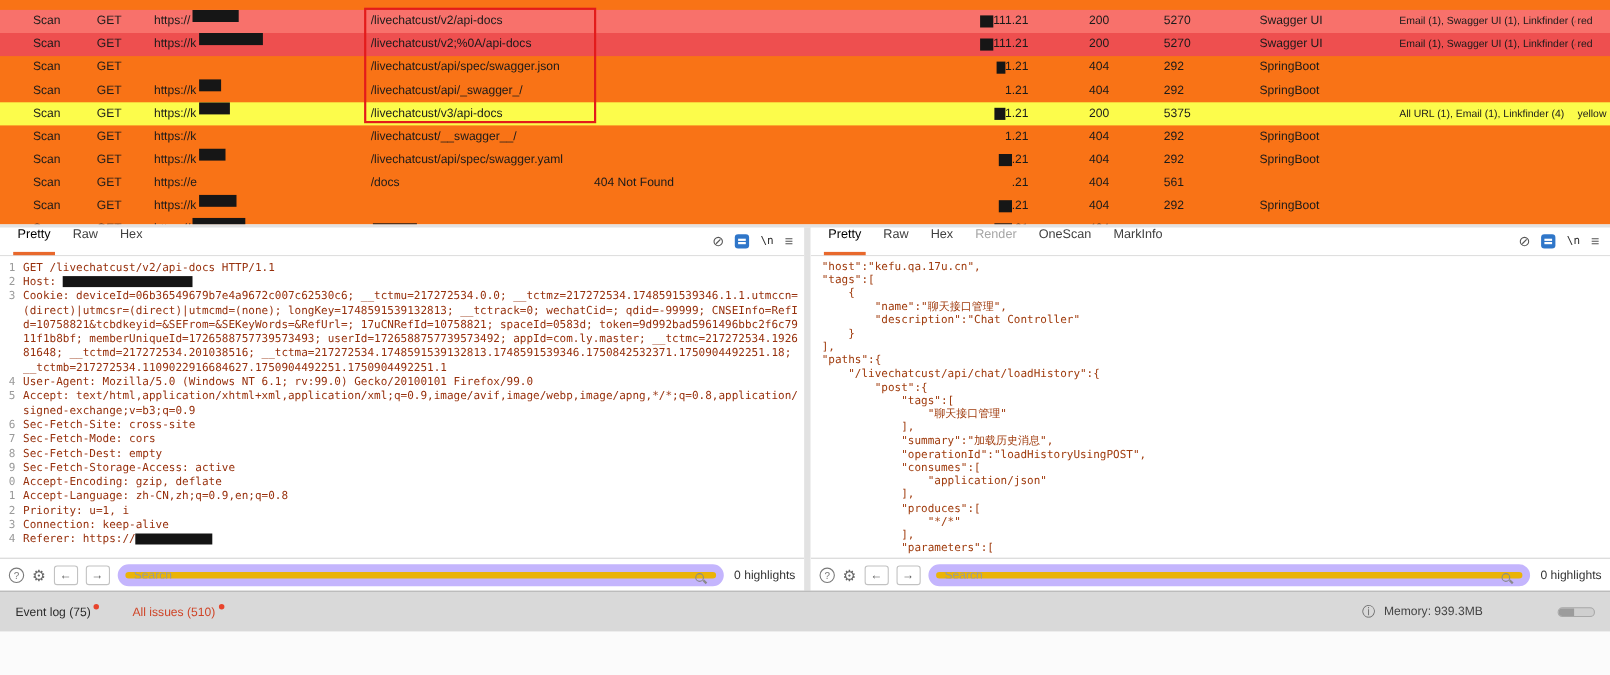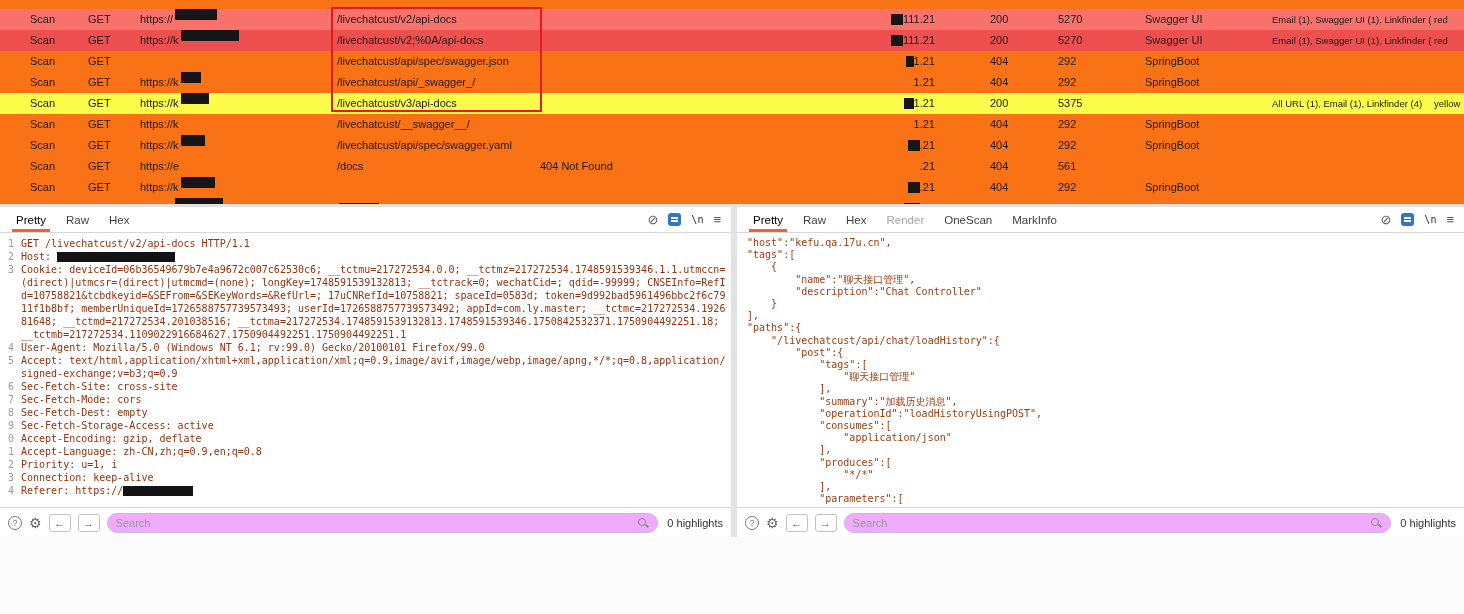--- a/index.html
+++ b/index.html
@@ -33,21 +33,21 @@
 
   .hsplit{position:absolute;left:0;top:204px;width:1464px;height:3px;background:#e2e2e2}
   .vsplit{position:absolute;left:731px;top:207px;width:6px;height:330px;background:#e2e2e2}
 
   
   .panel{position:absolute;top:207px;height:330px;background:#fff;display:flex;flex-direction:column;overflow:hidden}
   .panel.left{left:0;width:731px}
   .panel.right{left:737px;width:727px}
   .tabbar{flex:none;height:26px;border-bottom:1px solid #d8d8d8;display:flex;align-items:center;padding:0 6px;background:#fff}
   .tabs{display:flex;height:100%}
-  .tab{padding:0 10px;display:flex;align-items:center;font-size:11.5px;color:#404040;position:relative;cursor:pointer}
+  .tab{padding:0 10px;display:flex;font-size:11.5px;color:#404040;position:relative;cursor:pointer}
   .tab.sel{color:#000}
   .tab.sel::after{content:"";position:absolute;left:6px;right:6px;bottom:0;height:3px;background:#e8682c}
   .tab.dim{color:#a6a6a6}
   .tab-icons{margin-left:auto;display:flex;align-items:center;gap:10px;padding-right:4px}
   .ticon{font-size:13px;color:#555;line-height:1;cursor:pointer}
   .ticon.nl{font-family:"DejaVu Sans Mono",monospace;font-size:10px;color:#2d2d2d}
   .blue-box{width:13px;height:13px;border-radius:3px;background:#2f76c9;position:relative;cursor:pointer}
   .blue-box::after{content:"";position:absolute;left:3px;right:3px;top:4px;height:2px;background:#fff;box-shadow:0 3px 0 #fff}
 
   .content{flex:1;overflow:hidden;font-family:"DejaVu Sans Mono",monospace;font-size:10px;padding-top:4px;background:#fff}
@@ -57,21 +57,21 @@
   .redact{display:inline-block;height:10px;background:#141414;vertical-align:middle}
   .rline{white-space:pre;line-height:12.2px;color:#a03c0e;padding-left:4px}
 
   
   .searchbar{flex:none;height:30px;border-top:1px solid #d5d5d5;display:flex;align-items:center;gap:7px;padding:0 8px;background:#fff}
   .circle-q{flex:none;width:14px;height:14px;border-radius:50%;border:1px solid #7a7a7a;color:#7a7a7a;
     font-size:9px;display:flex;align-items:center;justify-content:center;cursor:pointer}
   .gear{font-size:14px;color:#666;cursor:pointer;line-height:1}
   .navbtn{flex:none;width:22px;height:18px;border:1px solid #c2c2c2;border-radius:3px;display:flex;align-items:center;
     justify-content:center;font-size:11px;color:#555;background:#fff;cursor:pointer}
-  .searchbox{flex:1;height:20px;border:1px solid #c4b5fd;border-radius:10px;display:flex;align-items:center;padding:0 8px;gap:6px;background:#f0abfc}
+  .searchbox{flex:1;height:20px;border:7px solid #c4b5fd;border-radius:10px;display:flex;padding:0 8px;gap:6px;background:#eab308}
   .searchbox input{border:none;outline:none;flex:1;font-size:11px;color:#333;background:transparent;
     font-family:"Liberation Sans",sans-serif}
   .searchbox input::placeholder{color:#9a9a9a}
   .mag{position:relative;flex:none;width:12px;height:12px}
   .mag::before{content:"";position:absolute;left:1px;top:1px;width:6px;height:6px;border:1.5px solid #8a8a8a;border-radius:50%}
   .mag::after{content:"";position:absolute;left:8px;top:8px;width:4px;height:1.5px;background:#8a8a8a;transform:rotate(45deg)}
   .highlights{flex:none;font-size:11px;color:#333;white-space:nowrap;padding-left:2px}
 
   
   .footer{position:absolute;left:0;top:537px;width:1464px;height:37px;background:#d9d9d9;border-top:1px solid #b5b5b5;
@@ -501,14 +501,23 @@
       <span class="navbtn">←</span>
       <span class="navbtn">→</span>
       <span class="searchbox">
         <input type="text" placeholder="Search" style="">
         <span class="mag"></span>
       </span>
       <span class="highlights">0 highlights</span>
     </div>
   </div>
 
+  <div class="footer">
+    <span class="item"><span>Event log (75)</span><span class="dot"></span></span>
+    <span class="item issues"><span>All issues (510)</span><span class="dot"></span></span>
+    <span class="foot-right">
+      <span class="info-i">ⓘ</span>
+      <span>Memory: 939.3MB</span>
+      <span class="gauge"></span>
+    </span>
+  </div>
 
 </div>
 
 </body></html>

